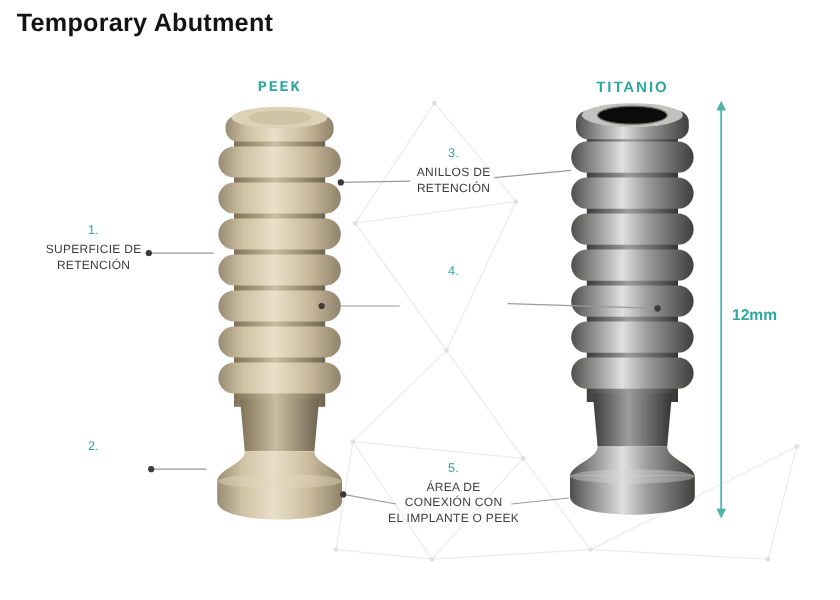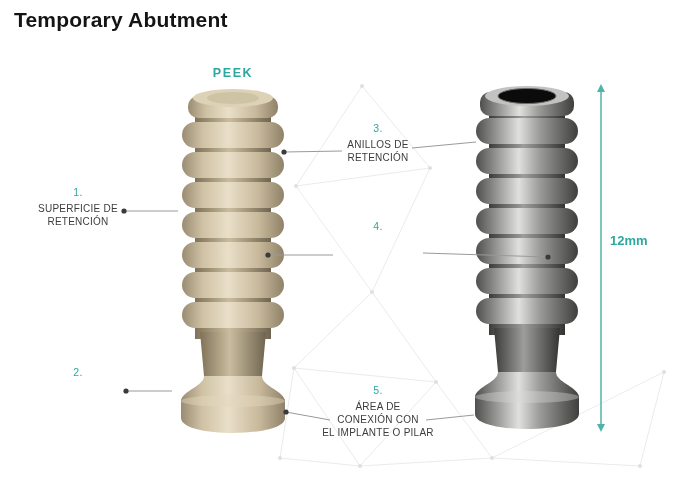--- a/index.html
+++ b/index.html
@@ -9,38 +9,38 @@
   }
   .layer{position:absolute;left:0;top:0;pointer-events:none;}
   .page-title{
     position:absolute;left:14px;top:8px;font-size:21px;font-weight:700;color:#141414;
     letter-spacing:0.2px;
   }
   .material-label{
     position:absolute;font-size:12.5px;font-weight:700;color:#2da89e;letter-spacing:1.6px;
     text-align:center;width:120px;
   }
-  .material-left{left:173px;top:66px;}
+  .material-left{left:173px;top:66px;font-family:Liberation Mono, monospace;}
   .material-right{left:467px;top:66px;}
   .abutment{position:absolute;}
   .abutment-left{left:168px;top:88px;}
   .abutment-right{left:462px;top:84px;}
   .callout{
     position:absolute;text-align:center;color:#3c3c3c;font-size:10px;line-height:1.3;
     letter-spacing:0.25px;
   }
   .callout .num{color:#2da89e;font-size:10.5px;margin-bottom:2px;}
   .callout .txt{white-space:pre-line;}
   .callout1{left:20px;top:186px;width:116px;}
   .callout2{left:20px;top:366px;width:116px;}
   .callout3{left:318px;top:122px;width:120px;}
   .callout4{left:308px;top:220px;width:140px;}
   .callout5{left:300px;top:384px;width:156px;}
   .dim-label{
-    position:absolute;left:610px;top:233px;font-size:13px;font-weight:700;color:#2da89e;
+    position:absolute;left:610px;top:255px;font-size:13px;font-weight:700;color:#2da89e;
   }
 </style>
 </head>
 <body>
 
 <div class="stage">
 
   <svg class="layer" width="700" height="500">
     <g stroke="#ebebeb" stroke-width="1" fill="none">
       <line x1="362" y1="86" x2="296" y2="186"></line>
@@ -72,20 +72,21 @@
         <circle cx="492" cy="458" r="2"></circle>
       <circle cx="280" cy="458" r="2"></circle>
         <circle cx="640" cy="466" r="2"></circle>
       <circle cx="664" cy="372" r="2"></circle>
     </g>
   </svg>
 
   <div class="page-title">Temporary Abutment</div>
 
   <div class="material-label material-left">PEEK</div>
+  <div class="material-label material-right">TITANIO</div>
 
   <svg class="abutment abutment-left" width="130" height="350" viewBox="0 0 130 350">
     <defs>
       <linearGradient id="gp" x1="0" y1="0" x2="1" y2="0">
         <stop offset="0" stop-color="#9a8c72"></stop>
         <stop offset="0.2" stop-color="#cfc1a4"></stop>
         <stop offset="0.45" stop-color="#e9dfc8"></stop>
         <stop offset="0.75" stop-color="#c8b99c"></stop>
         <stop offset="1" stop-color="#8f8268"></stop>
       </linearGradient>
@@ -189,18 +190,18 @@
   </div>
 
   <div class="callout callout4">
     <div class="num">4.</div>
   </div>
 
   <div class="callout callout5">
     <div class="num">5.</div>
     <div class="txt">ÁREA DE
 CONEXIÓN CON
-EL IMPLANTE O PILAR</div>
+EL IMPLANTE O PEEK</div>
   </div>
 
   <div class="dim-label">12mm</div>
 
 </div>
 
 </body></html>

